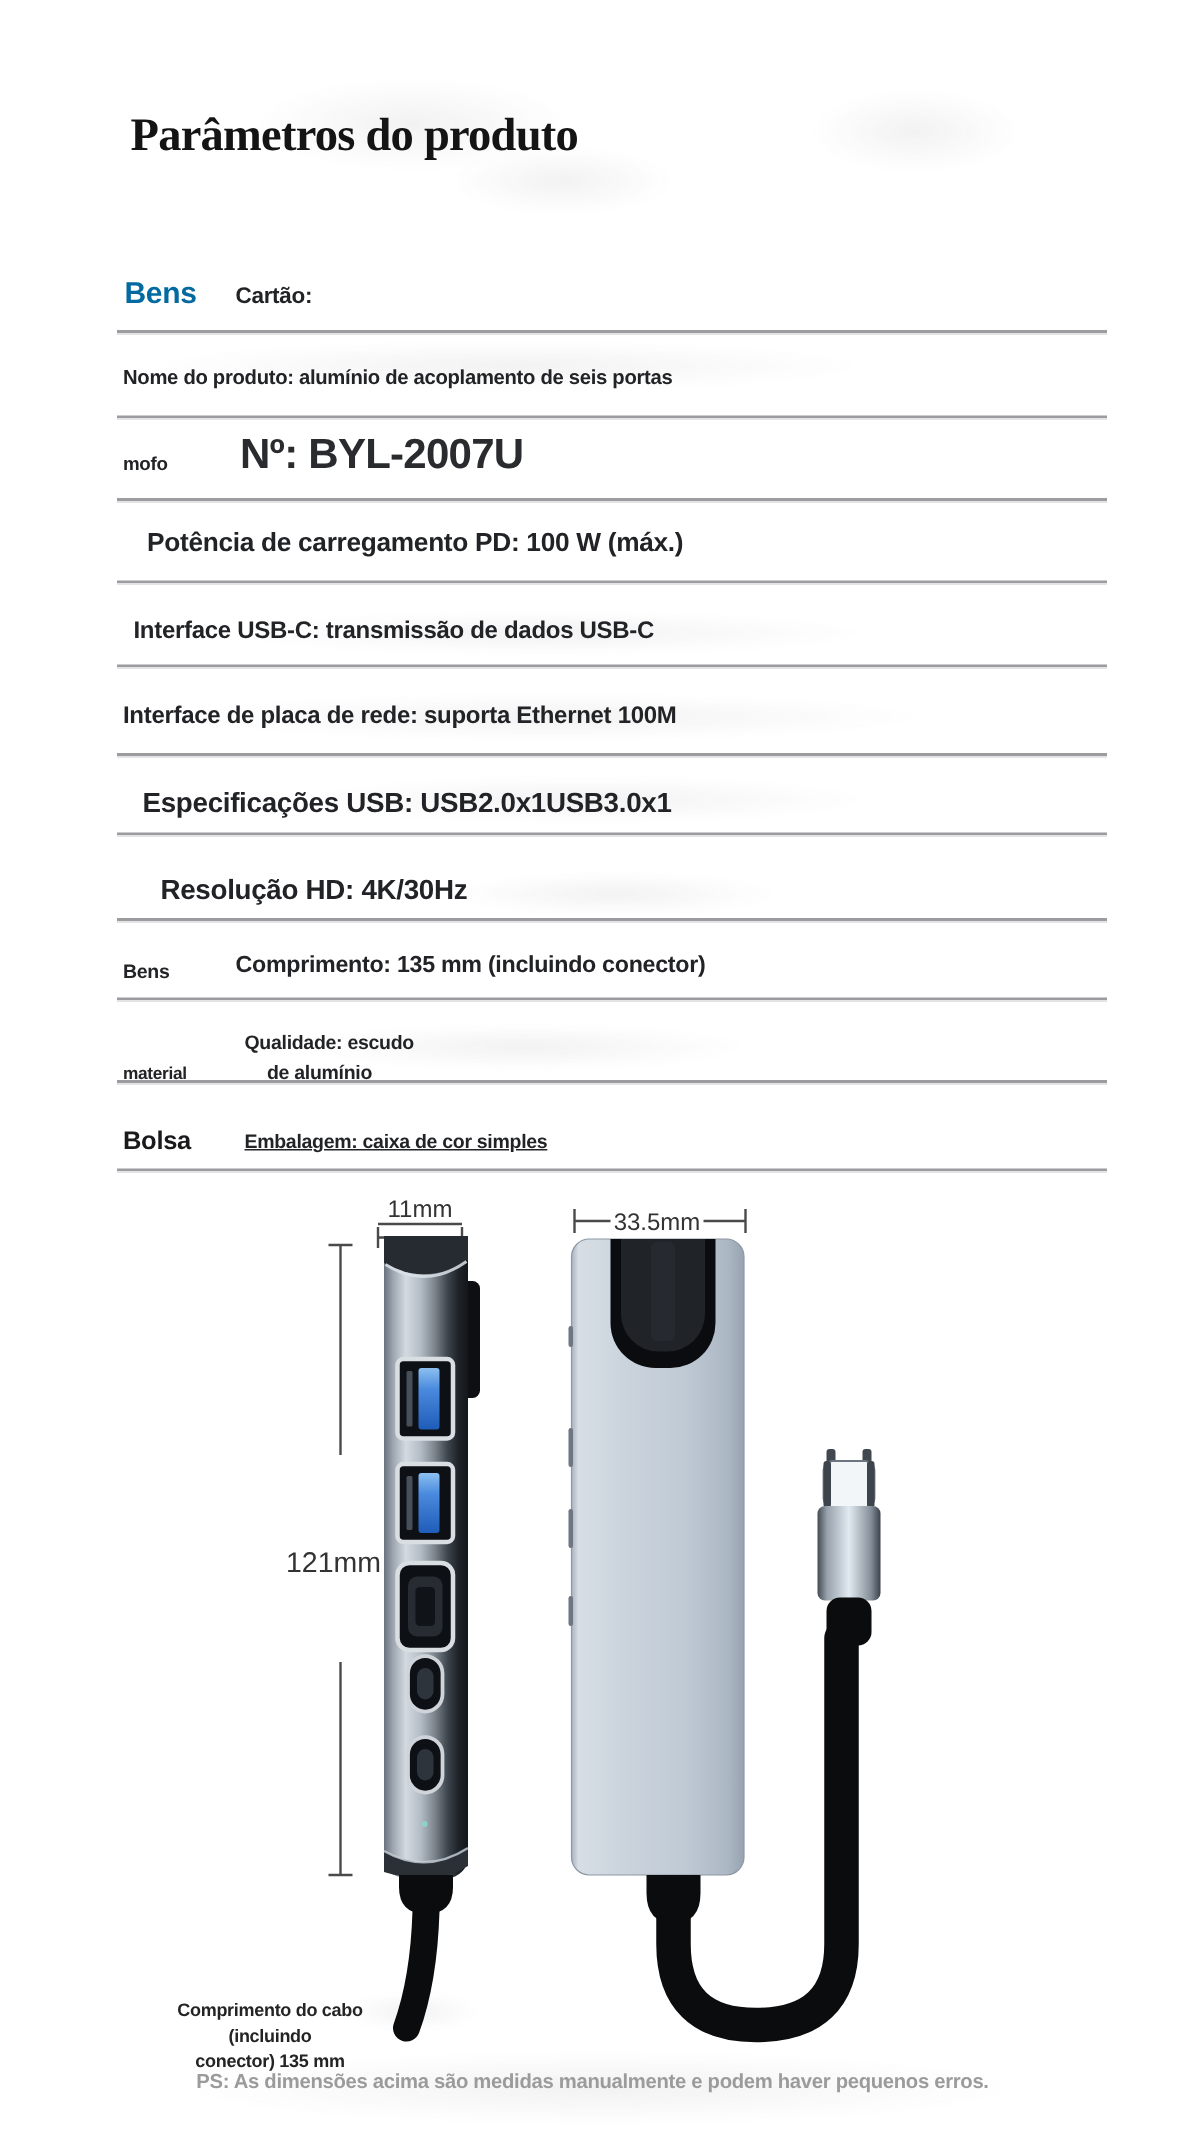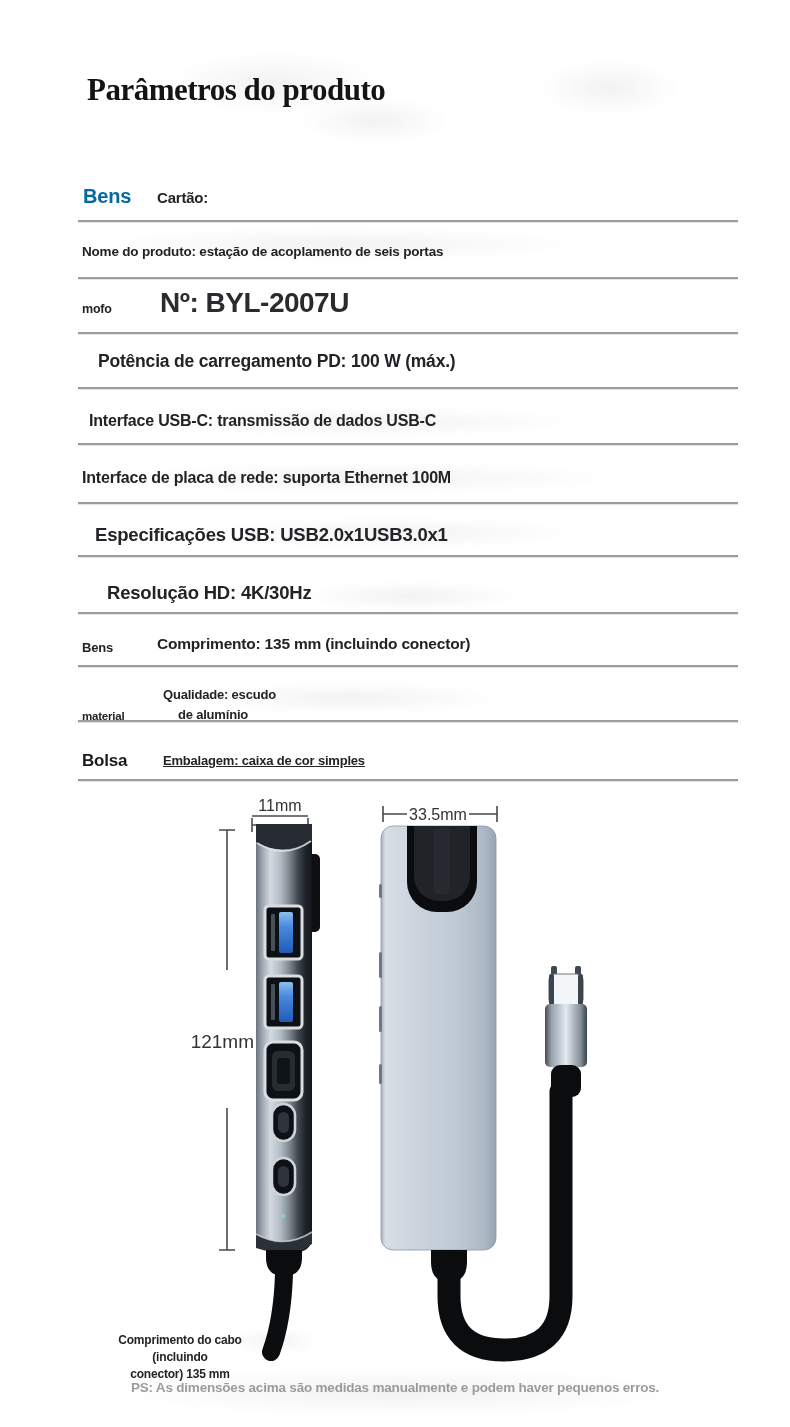--- a/index.html
+++ b/index.html
@@ -56,21 +56,21 @@
   <div class="smudge" style="left:200px;top:683px;width:300px;height:30px;"></div>
   <div class="smudge" style="left:230px;top:1328px;width:90px;height:26px;"></div>
   <div class="smudge" style="left:120px;top:1368px;width:560px;height:48px;"></div>
 
   <div class="title">Parâmetros do produto</div>
 
   <div class="row r0-label">Bens</div>
   <div class="row r0-value">Cartão:</div>
   <div class="divider" style="top:220px"></div>
 
-  <div class="row r1-value">Nome do produto: estação de acoplamento de seis portas</div>
+  <div class="row r1-value">Nome do produto: alumínio de acoplamento de seis portas</div>
   <div class="divider" style="top:277px"></div>
 
   <div class="row r2-label">mofo</div>
   <div class="row r2-value">Nº: BYL-2007U</div>
   <div class="divider" style="top:332px"></div>
 
   <div class="row r3-value">Potência de carregamento PD: 100 W (máx.)</div>
   <div class="divider" style="top:387px"></div>
 
   <div class="row r4-value">Interface USB-C: transmissão de dados USB-C</div>

